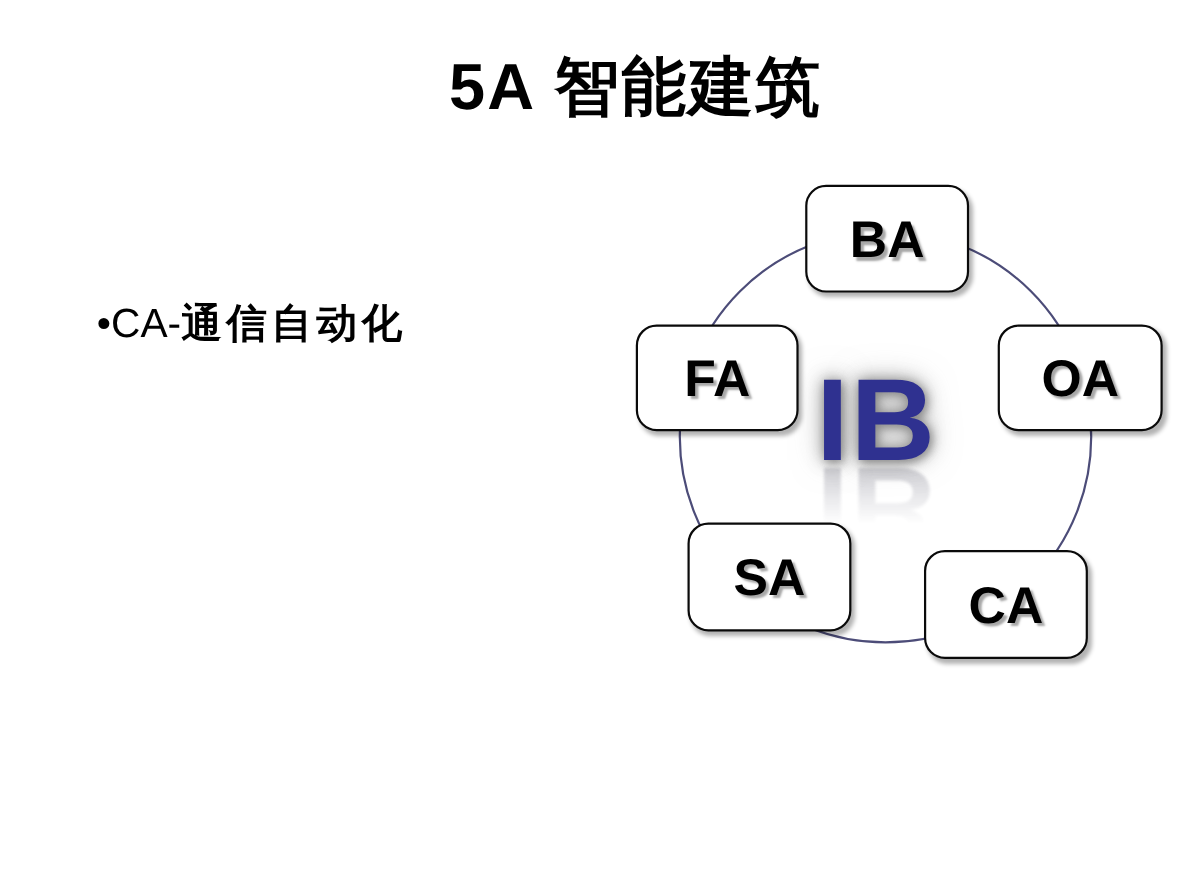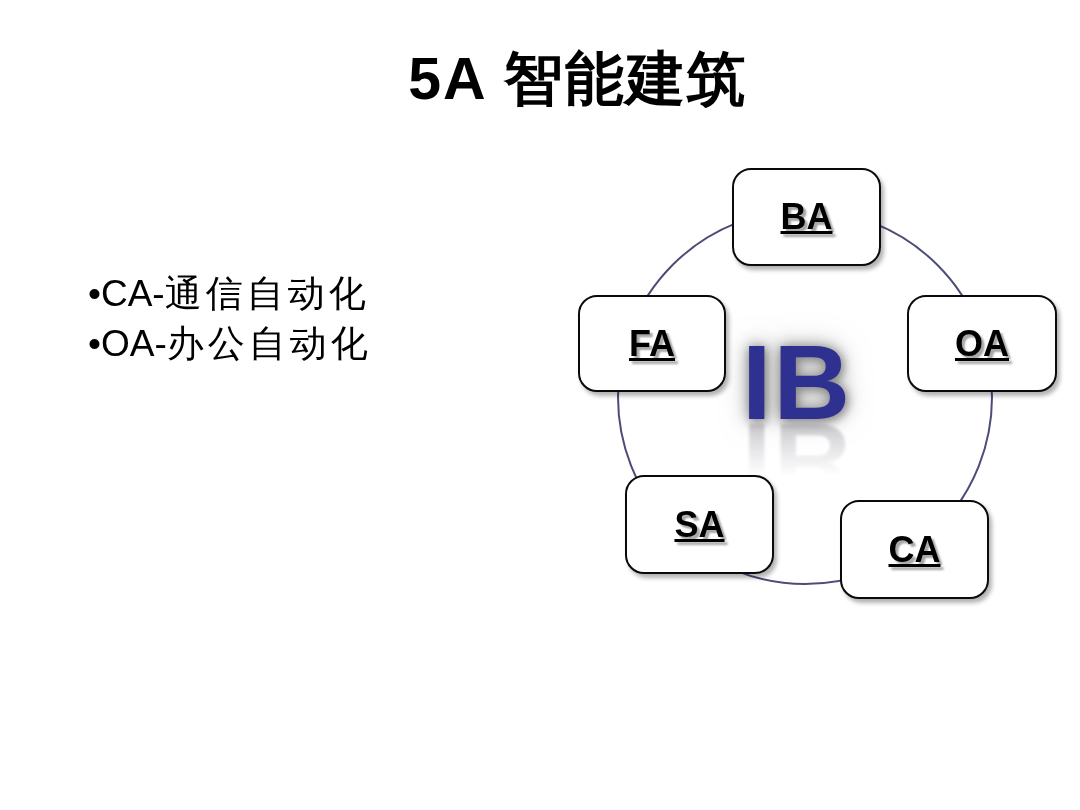--- a/index.html
+++ b/index.html
@@ -51,20 +51,21 @@
   }
   .legend .bullet {
     font-family: "Liberation Sans", sans-serif;
   }
   .legend .code {
     font-family: "Liberation Sans", sans-serif;
   }
   .legend .desc {
     font-family: "Liberation Serif", serif;
     letter-spacing: 4px;
+    font-weight: bold;
   }
 
   
   .orbit {
     position: absolute;
     left: 617px;
     top: 209px;
     width: 372px;
     height: 372px;
     border: 2px solid var(--orbit-stroke, #4c4c78);
@@ -113,43 +114,41 @@
   
   .node {
     position: absolute;
     background: var(--node-fill, #ffffff);
     border: 2.5px solid var(--node-border, #0a0a0a);
     border-radius: 19px;
     box-shadow: 3px 4px 4px rgba(0,0,0,0.3);
     display: flex;
     align-items: center;
     justify-content: center;
-    font-size: 36px;
+    font-size: 47px;
     font-weight: bold;
     color: var(--text, #000000);
     text-shadow: 3px 3px 2px rgba(0,0,0,0.35);
     z-index: 3;
-    text-decoration: underline;
   }
   .node-ba { left: 732px; top: 168px; width: 145px; height: 94px; }
   .node-fa { left: 558px; top: 295px; width: 144px; height: 93px; margin-left: 20px; }
   .node-oa { left: 907px; top: 295px; width: 146px; height: 93px; }
   .node-sa { left: 625px; top: 475px; width: 145px; height: 95px; }
   .node-ca { left: 840px; top: 500px; width: 145px; height: 95px; }
 </style>
 </head>
 <body>
 
 <div class="slide">
 
   <h1 class="title">5A 智能建筑</h1>
 
   <ul class="legend">
     <li><span class="bullet">•</span><span class="code">CA-</span><span class="desc">通信自动化</span></li>
-    <li><span class="bullet">•</span><span class="code">OA-</span><span class="desc">办公自动化</span></li>
   </ul>
 
   <div>
     <div class="orbit"></div>
 
     <div class="ib-reflection">IB</div>
     <div class="ib">IB</div>
 
     <div class="node node-ba">BA</div>
     <div class="node node-fa">FA</div>

